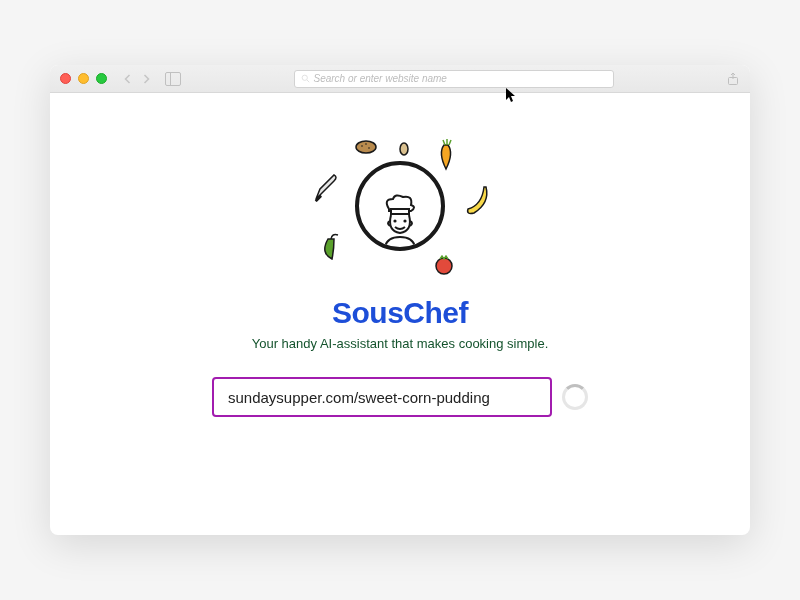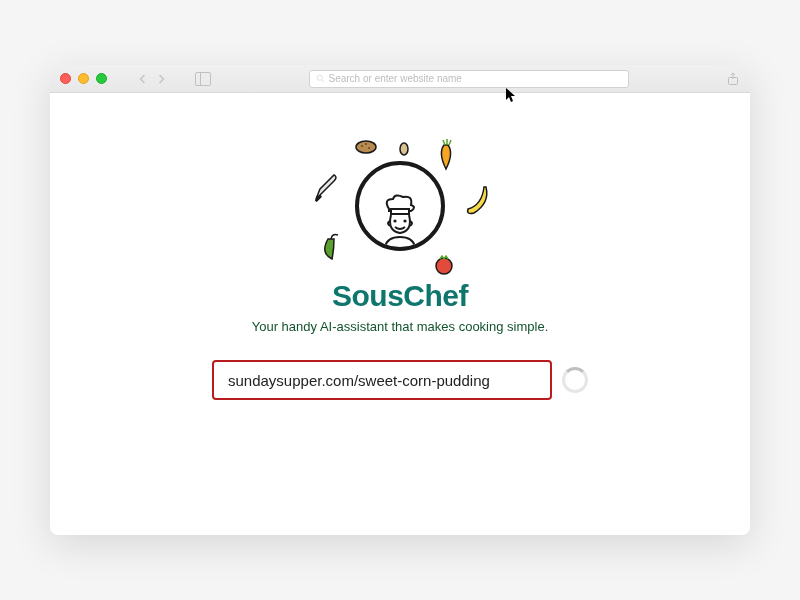--- a/index.html
+++ b/index.html
@@ -22,21 +22,22 @@
   overflow: hidden;
   position: relative;
 }
 .title-bar {
   height: 28px;
   background: linear-gradient(#f0f0f0,#e8e8e8);
   border-bottom: 1px solid #d8d8d8;
   display: flex;
   align-items: center;
   padding: 0 10px;
-  gap: 23px;
+  gap: 8px;
+  font-style: italic;
 }
 .traffic-lights { display: flex; gap: 7px; }
 .dot { width: 11px; height: 11px; border-radius: 50%; }
 .dot.red { background:#ff5f56; border:0.5px solid #e0443e; }
 .dot.yellow { background:#ffbd2e; border:0.5px solid #dea123; }
 .dot.green { background:#27c93f; border:0.5px solid #1aab29; }
 .nav-arrows { display:flex; gap:4px; margin-left:6px; }
 .nav-arrow {
   width: 14px; height: 14px;
   color:#c5c5c5;
@@ -105,39 +106,39 @@
   justify-content:center;
   align-items:flex-end;
   overflow:hidden;
 }
 .chef-svg{ width:54px;height:54px; }
 .orbit { position:absolute; }
 .orbit svg { display:block; }
 .app-title {
   font-size:30px;
   font-weight:800;
-  color:#0f766e;
-  margin-top:8px;
+  color:#1d4ed8;
+  margin-top:25px;
   letter-spacing:-0.5px;
 }
 .tagline {
   font-size:13px;
   color:#14532d;
   margin-top:6px;
 }
 .search-row {
   margin-top:26px;
   display:flex;
   align-items:center;
   gap:10px;
 }
 .url-input {
   width:340px;
   height:40px;
-  border:2px solid #b91c1c;
+  border:2px solid #a21caf;
   border-radius:4px;
   padding:0 14px;
   font-size:15px;
   color:#222;
   font-family:inherit;
   outline:none;
 }
 .spinner {
   width:26px;height:26px;
   border:3px solid #e6e6e6;

